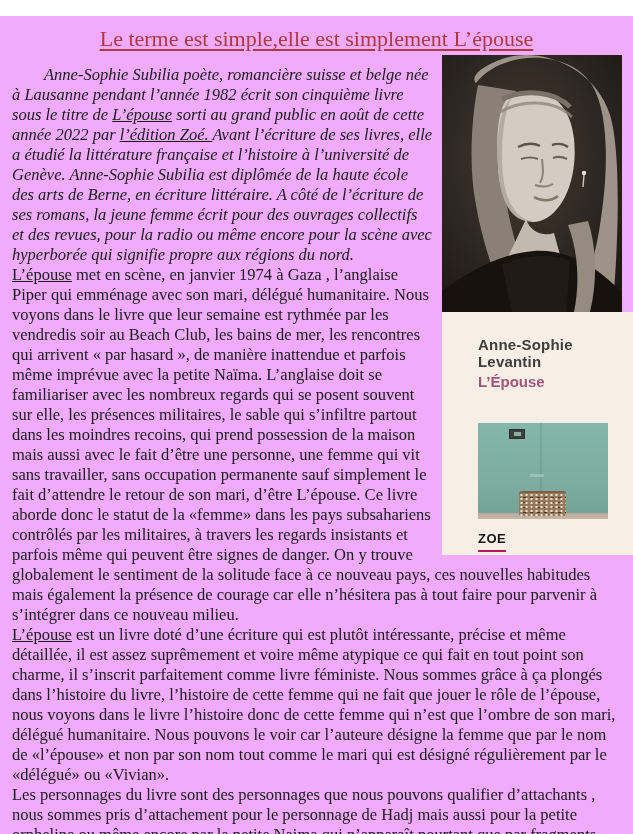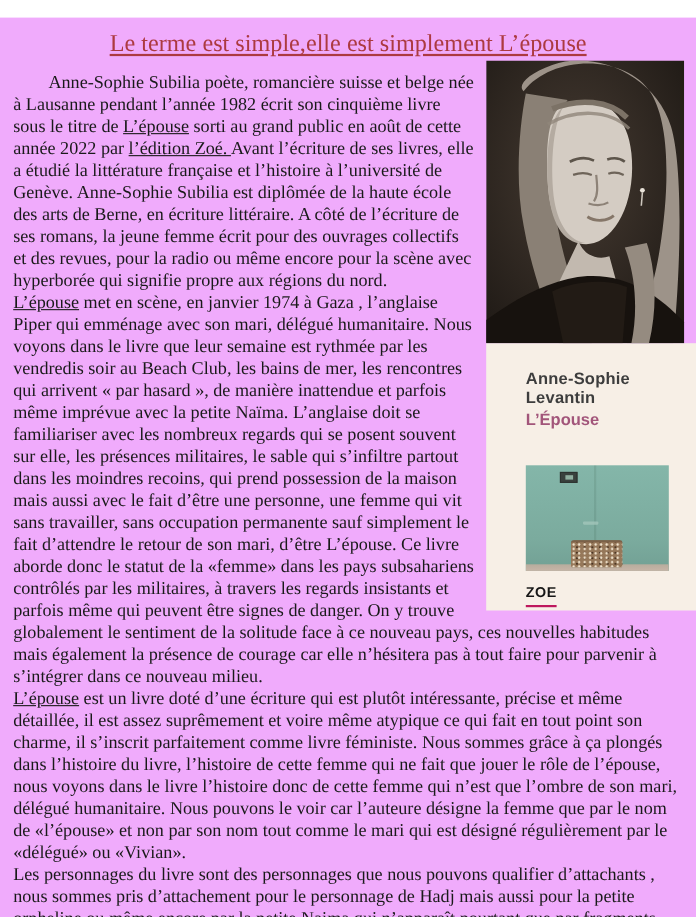--- a/index.html
+++ b/index.html
@@ -21,21 +21,21 @@
     text-underline-offset:3px;
   }
   .article{
     margin:13px 11px 0 12px;
     font-size:16.5px;
     line-height:20px;
     color:#1a1a1a;
     text-align:left;
   }
   .para{margin:0;}
-  .para.indent{text-indent:32px;}
+  .para.indent{text-indent:32px;font-style:italic;}
   .u{text-decoration:underline;}
   
   .figure{
     float:right;
     width:180px;
     margin:-10px 0 6px 9px;
   }
   .portrait{display:block;width:180px;height:257px;}
   .cover{
     width:196px;height:243px;

